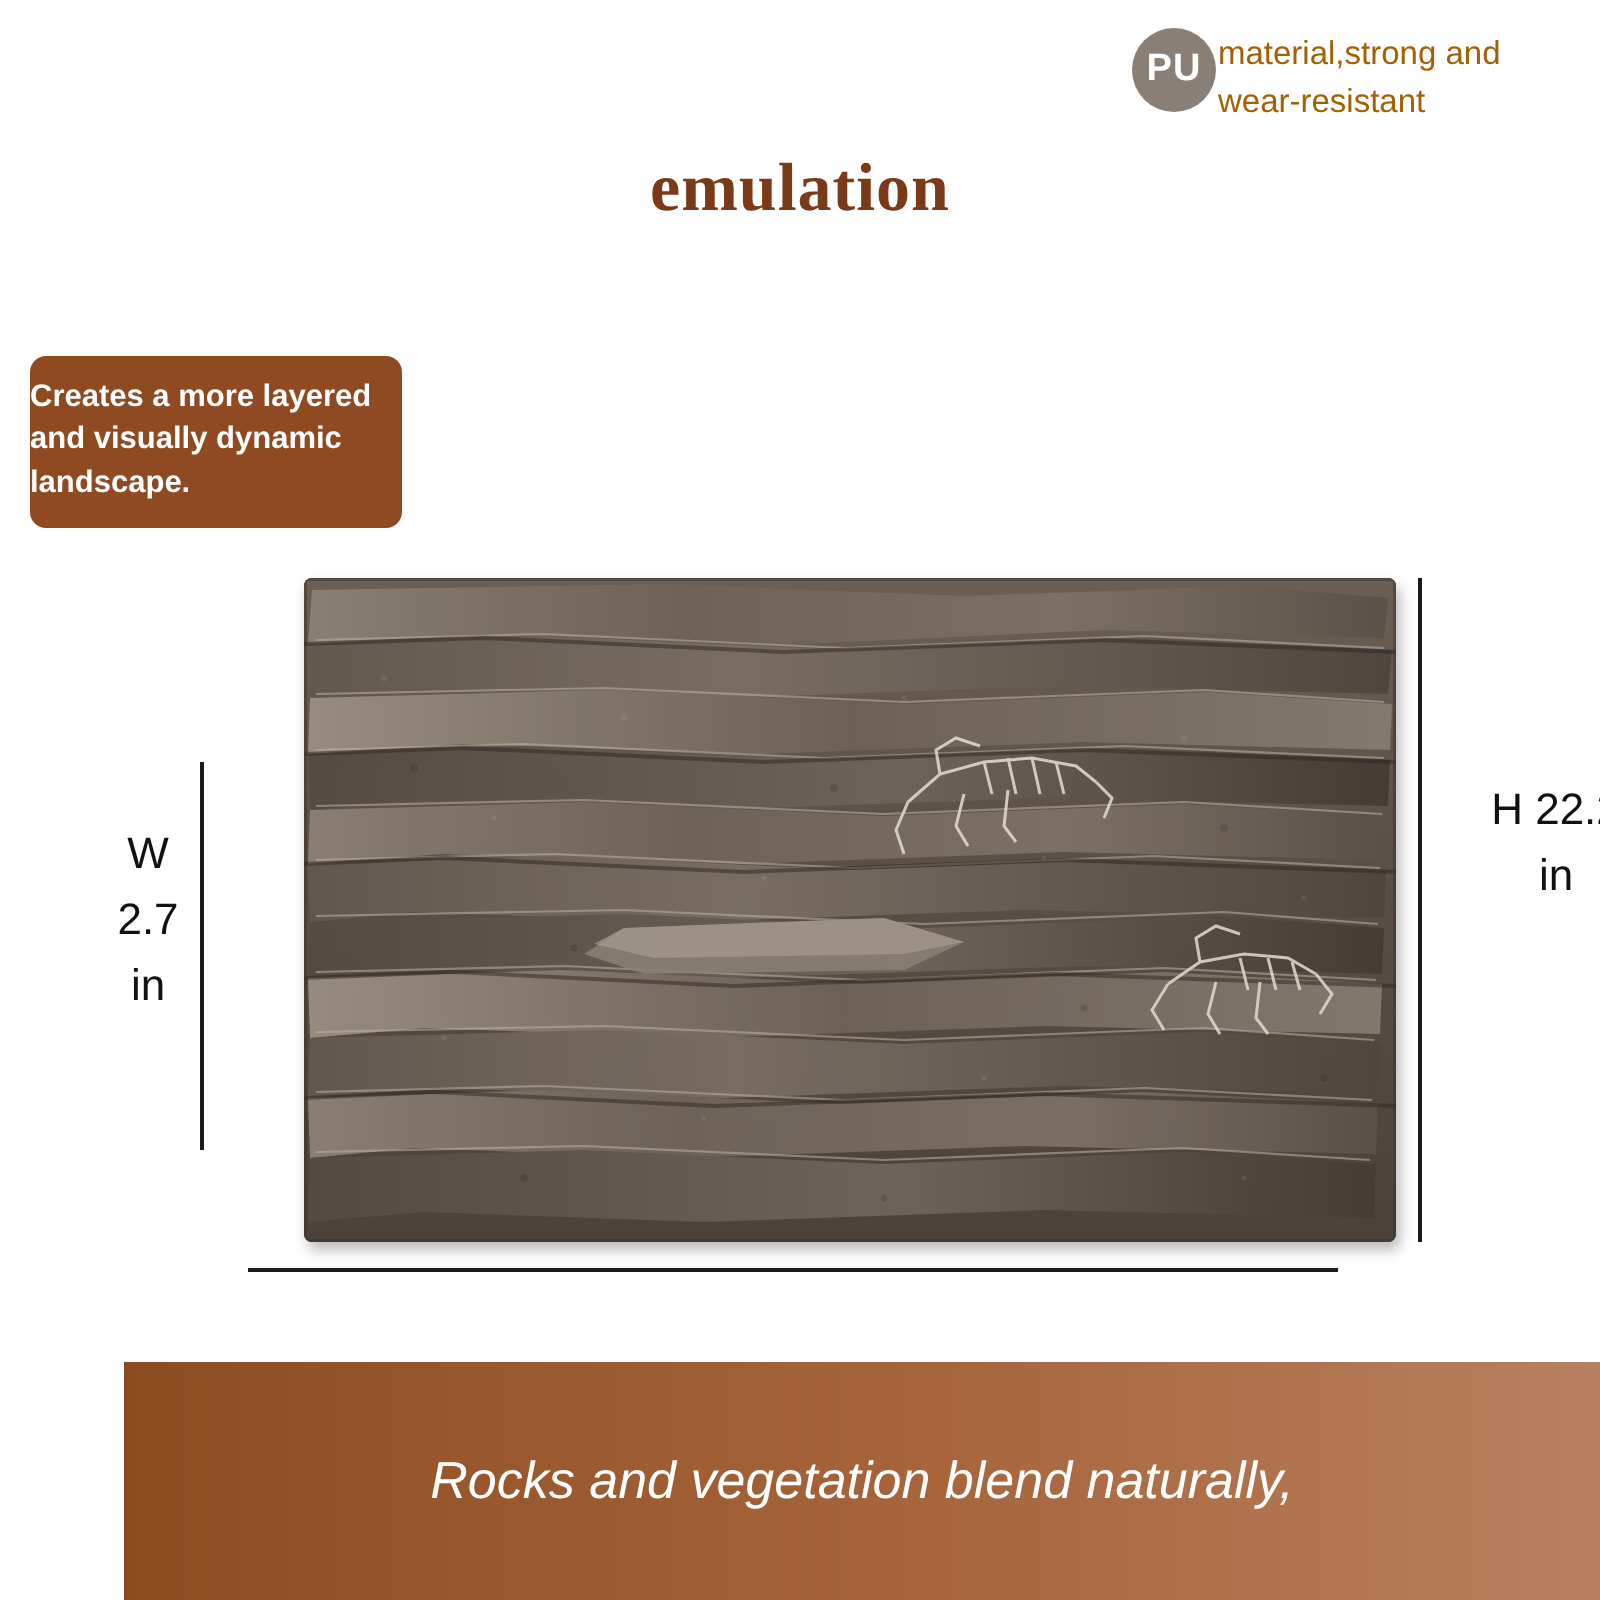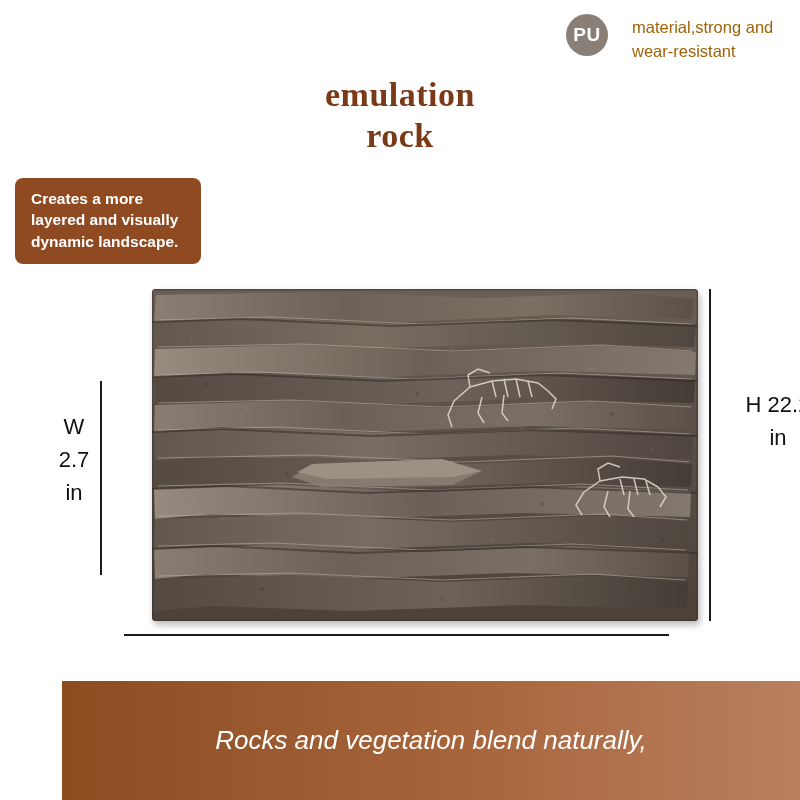--- a/index.html
+++ b/index.html
@@ -16,21 +16,21 @@
   }
 
   
   .pu-block {
     position: absolute;
     top: 14px;
     left: 566px;
     width: 224px;
     display: flex;
     align-items: flex-start;
-    gap: 24px;
+    gap: 1px;
   }
   .pu-badge {
     width: 42px;
     height: 42px;
     border-radius: 50%;
     background: #8a7f76;
     color: #ffffff;
     font-size: 19px;
     font-weight: bold;
     display: flex;
@@ -62,21 +62,21 @@
     letter-spacing: 0.5px;
   }
   .title .line2 { display: block; }
 
   
   .callout {
     position: absolute;
     top: 178px;
     left: 15px;
     width: 186px;
-    padding: 10px 12px 12px 16px;
+    padding: 10px 12px 12px 0;
     box-sizing: border-box;
     background: #8f4a21;
     border-radius: 8px;
     color: #ffffff;
     font-size: 15.5px;
     font-weight: bold;
     line-height: 1.38;
   }
 
   
@@ -153,21 +153,20 @@
 </head>
 <body>
 
 <div class="pu-block">
   <div class="pu-badge">PU</div>
   <div class="pu-text">material,strong and wear-resistant</div>
 </div>
 
 <div class="title">
   <span>emulation</span>
-  <span class="line2">rock</span>
 </div>
 
 <div class="callout">Creates a more layered and visually dynamic landscape.</div>
 
 <div class="rock-wrap">
   <div class="rock">
     <svg viewBox="0 0 546 332" preserveAspectRatio="none">
       <defs>
         <linearGradient id="base" x1="0" y1="0" x2="0" y2="1">
           <stop offset="0%" stop-color="#6b5f55"></stop>

